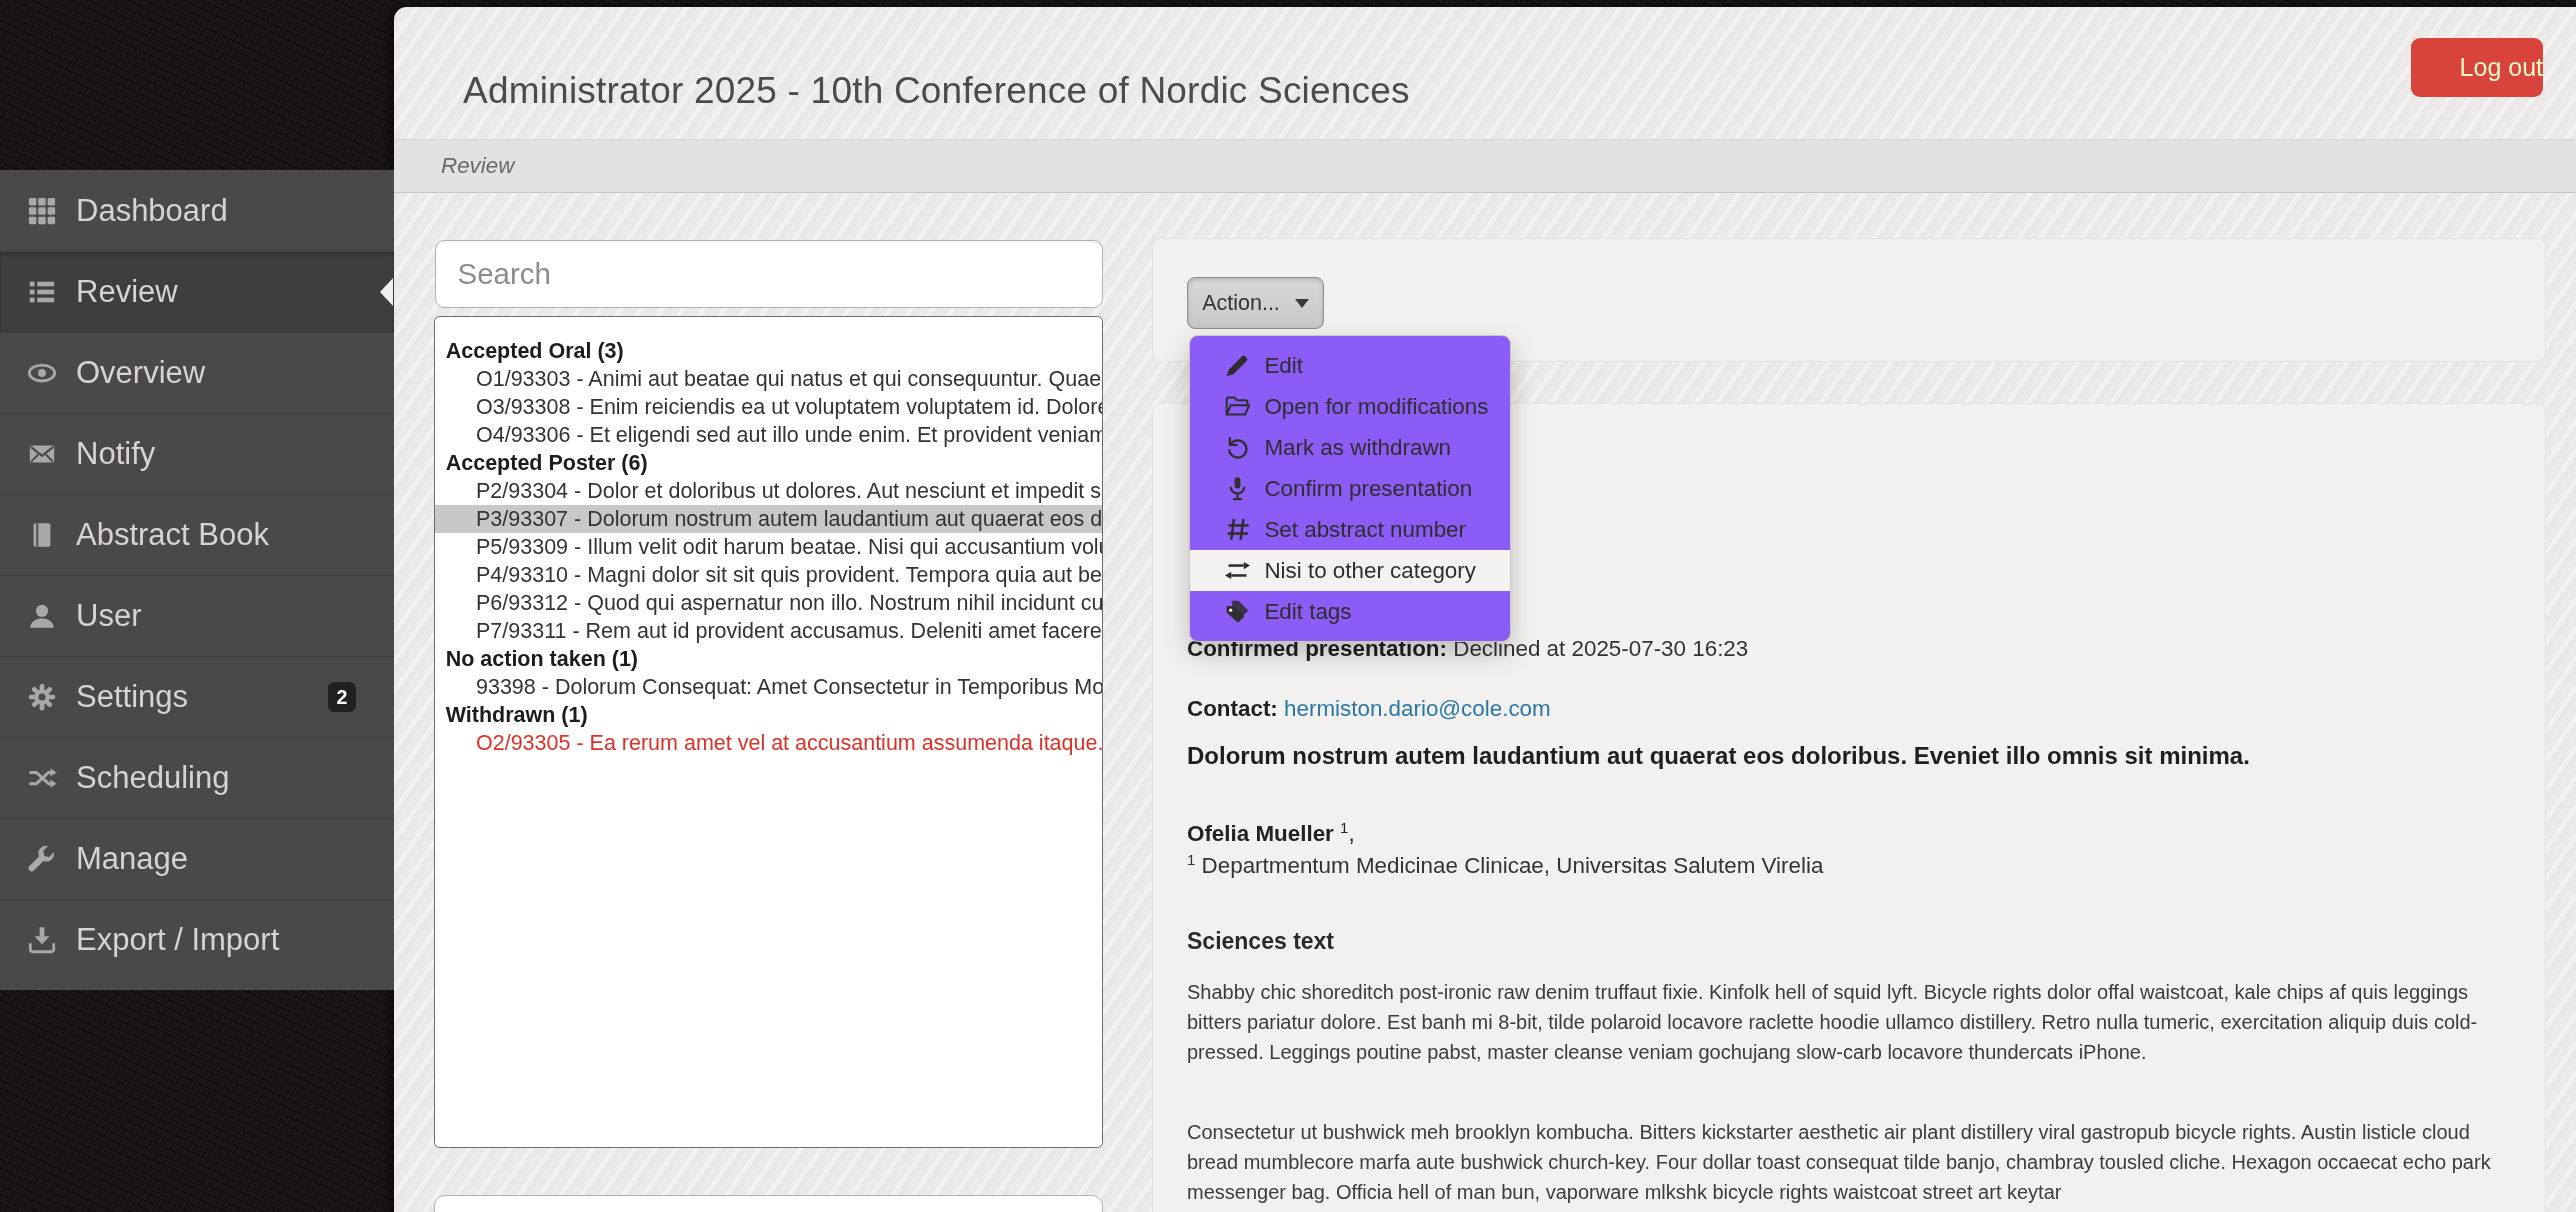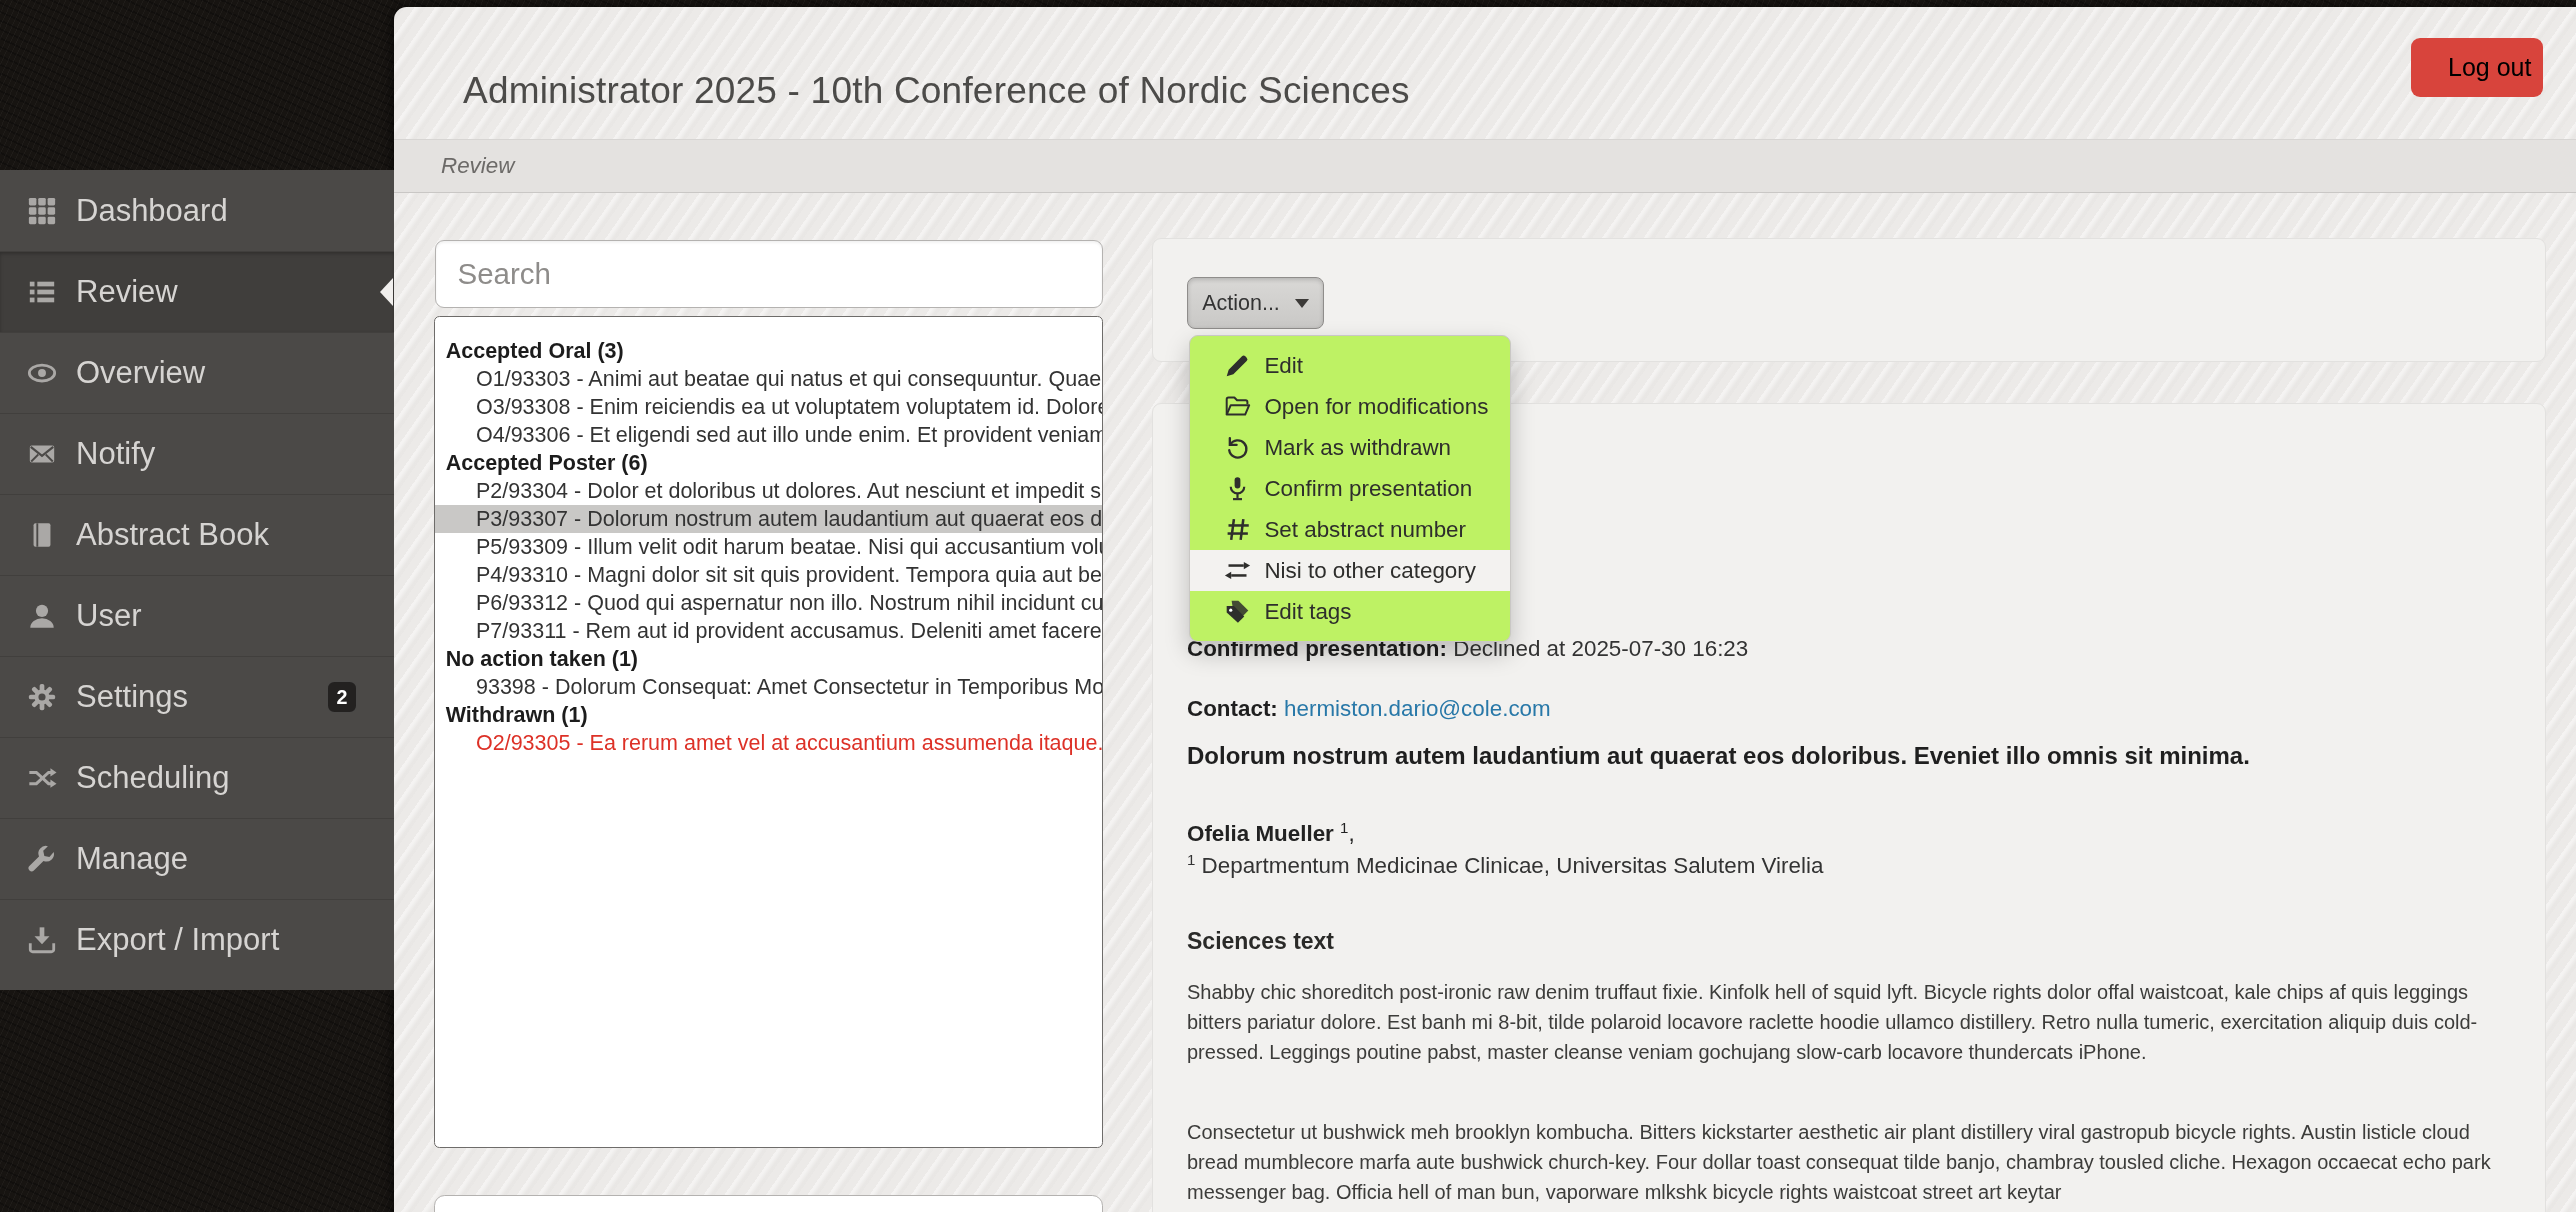--- a/index.html
+++ b/index.html
@@ -17,22 +17,22 @@
     position:absolute; left:394px; top:7.2px; width:2182px; height:1243px;
     background-color:#eceae8;
     background-image:
       repeating-linear-gradient(125deg, rgba(255,255,255,0.45) 0 1.8px, rgba(0,0,0,0.012) 6.3px 9px, transparent 9px 17px);
     border-radius:12.5px 0 0 0;
     box-shadow:-2.7px 0 9px rgba(0,0,0,0.55);
   }
   .page-title { position:absolute; left:463px; top:70px; font-size:37px; color:#4c4b49; letter-spacing:0.2px; }
   .logout-btn {
     position:absolute; left:2411px; top:38px; width:132px; height:59px;
-    background:#d8443c; border:none; border-radius:9px; color:#000000; font-size:25px;
-    font-family:inherit; cursor:pointer; line-height:59px; text-align:left;padding-left:37px;
+    background:#d8443c; border:none; border-radius:9px; color:#fef9c3; font-size:25px;
+    font-family:inherit; cursor:pointer; line-height:59px; text-align:right;
   }
   .breadcrumb-band {
     position:absolute; left:394px; top:139px; width:2182px; height:54px;
     background:#e4e2e0; border-top:0.9px solid #d7d5d3; border-bottom:0.9px solid #c9c7c5;
   }
   .breadcrumb { position:absolute; left:47px; top:0; height:52px; line-height:52px;
     font-style:italic; font-size:22.4px; color:#6c6a68; }
   
   .sidebar { position:absolute; left:0; top:170px; width:394px; height:820px; background:#4b4947; }
   .side-item { position:relative; height:81px; border-top:0.9px solid #413f3d; cursor:pointer;padding-left:16px; }
@@ -80,21 +80,21 @@
     background:linear-gradient(#d9d8d6,#c9c8c6);
     box-shadow:inset 0 1.8px 4.5px rgba(0,0,0,0.18);
     font-size:21.5px; color:#333; font-family:inherit; cursor:pointer;
     display:flex; align-items:center; justify-content:center; gap:15px;
   }
   .caret-down { width:0; height:0; border-left:7.2px solid transparent;
     border-right:7.2px solid transparent; border-top:9px solid #3c3a38; }
   
   .menu {
     position:absolute; left:1189px; top:335px; width:322px;
-    background:#bef264; border:0.9px solid #c9c7c5; border-radius:9px;
+    background:#8b5cf6; border:0.9px solid #c9c7c5; border-radius:9px;
     box-shadow:0 10.7px 25px rgba(0,0,0,0.22); padding:9px 0; z-index:20;
   }
   .menu-item { height:41px; display:flex; align-items:center; gap:13.4px;
     padding-left:34px; font-size:22.4px; color:#2e2e2c; cursor:pointer; white-space:nowrap; }
   .menu-item.hl { background:#f3f2f0; }
   .menu-item svg { flex:0 0 auto; }
   
   .abs-line { position:absolute; left:1187px; font-size:22.4px; color:#333; white-space:nowrap; }
   .abs-line b { color:#1f1f1f; }
   .abs-link { color:#2878a8; text-decoration:none; cursor:pointer; }

